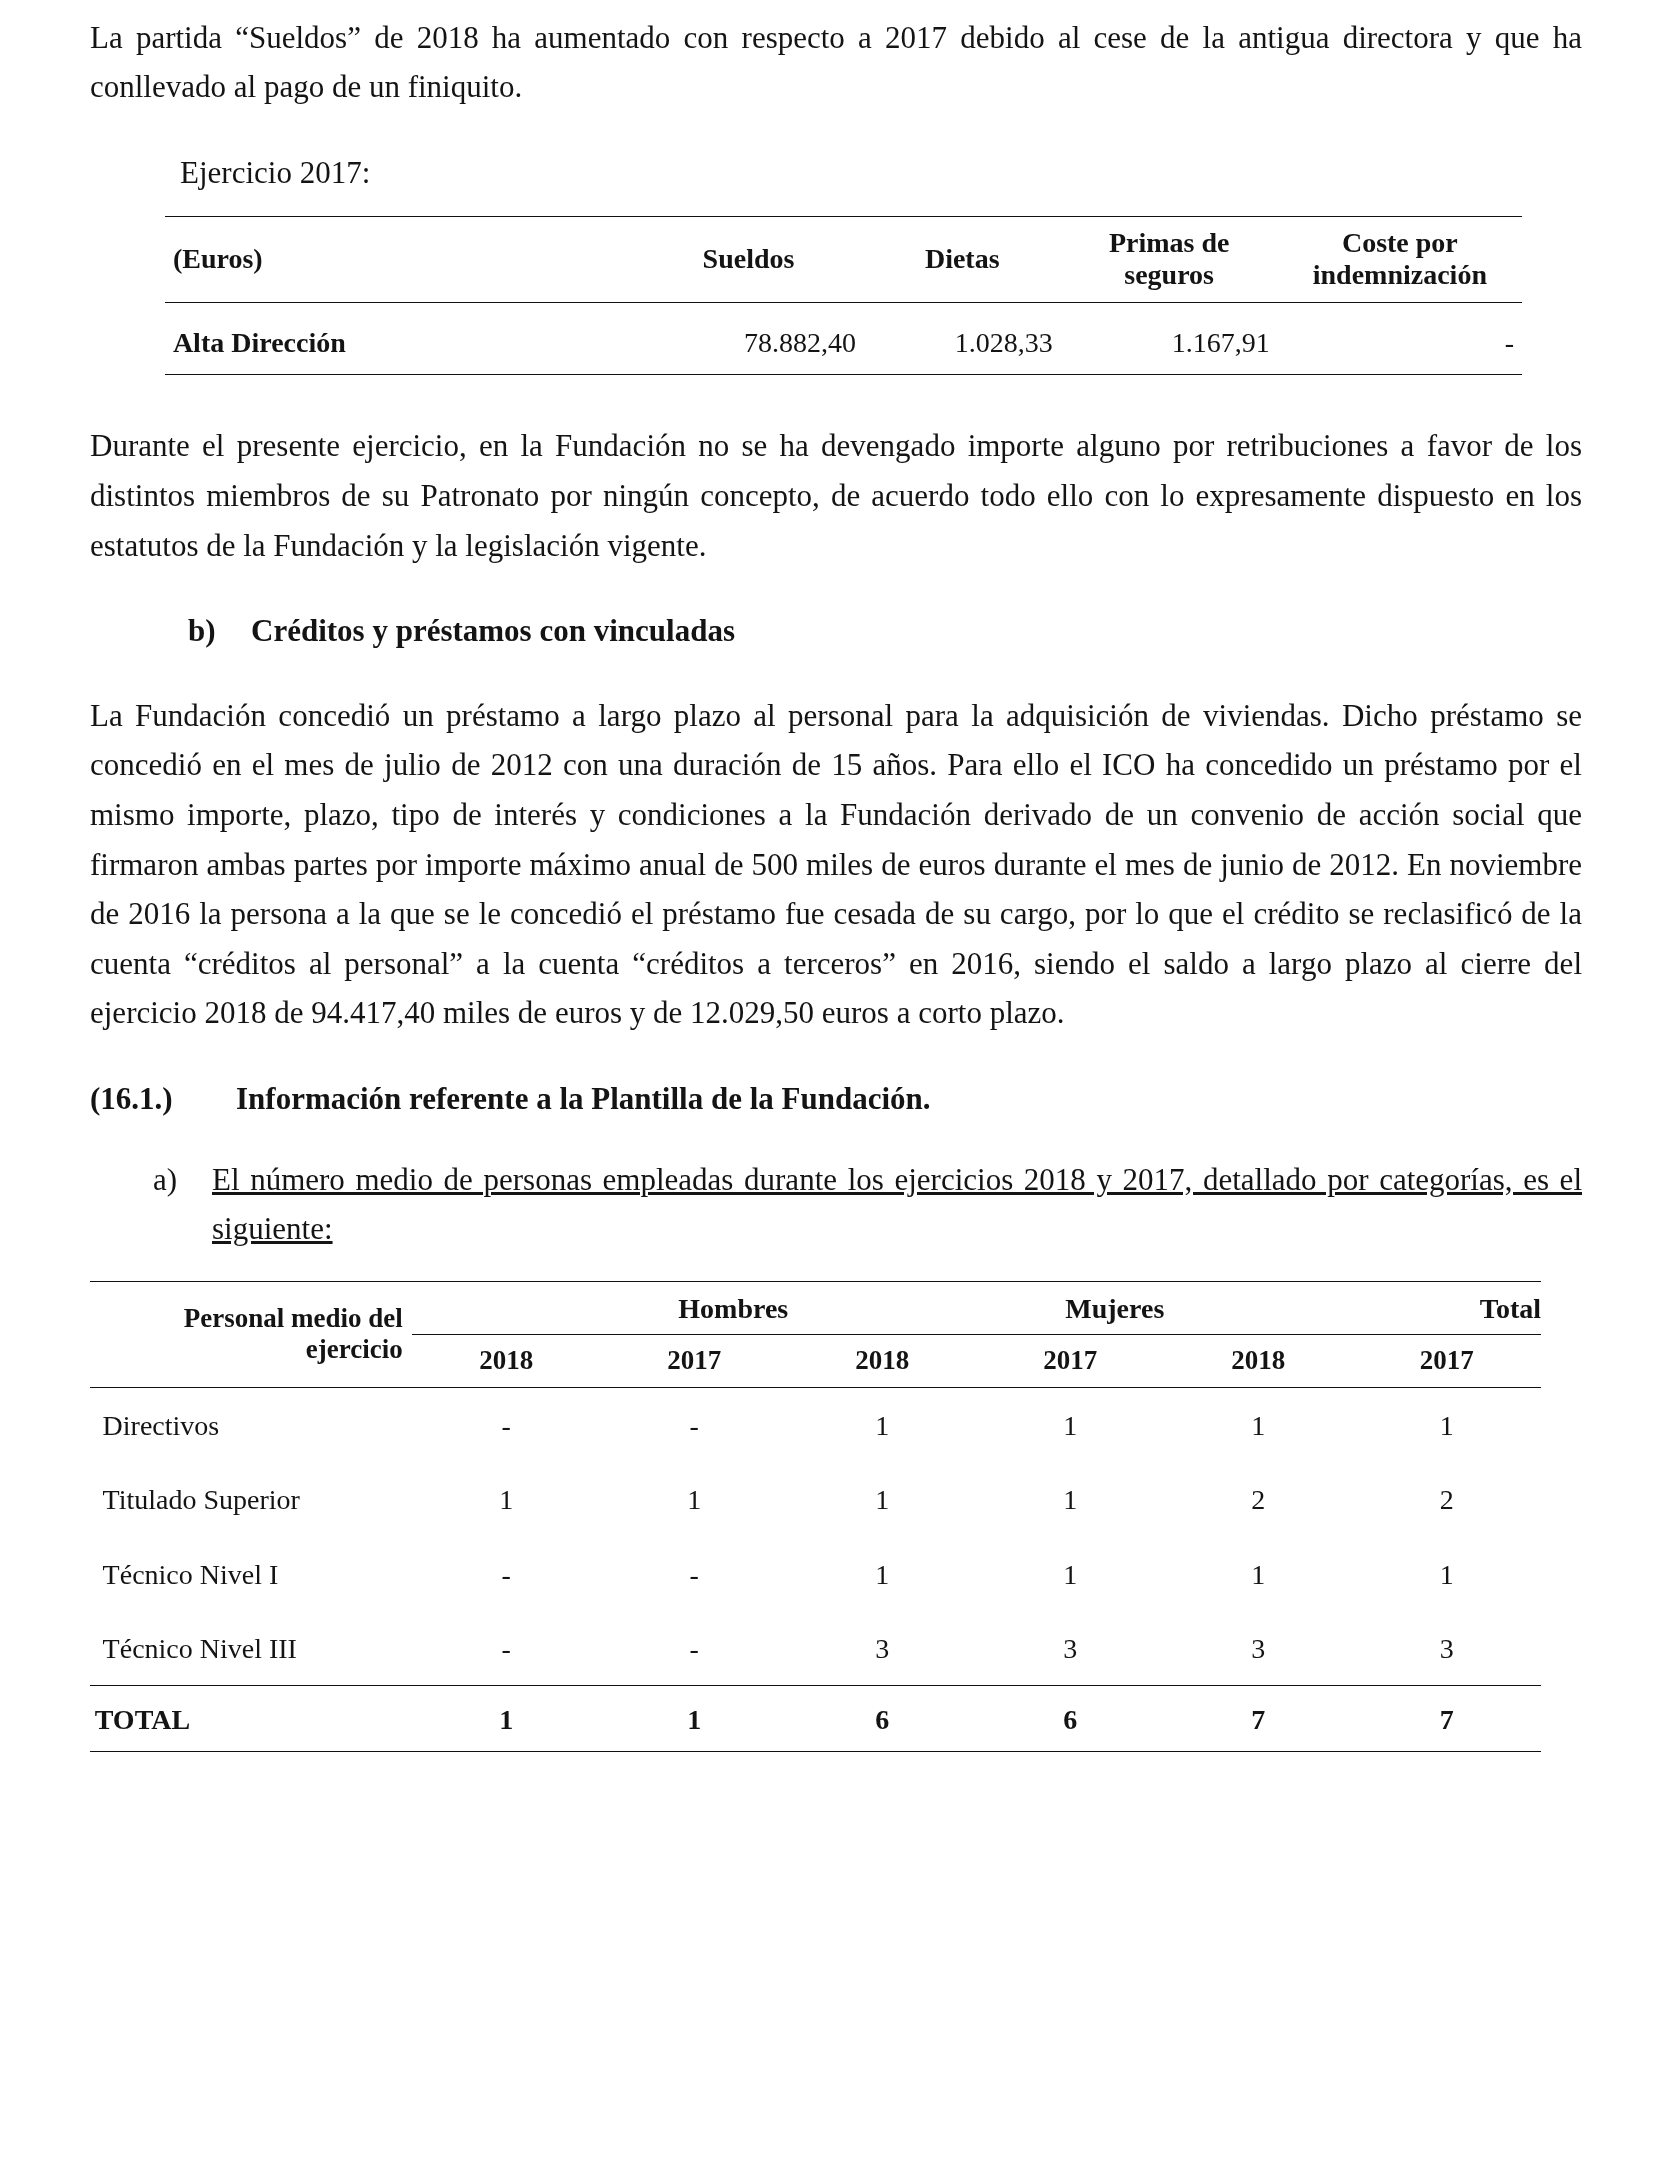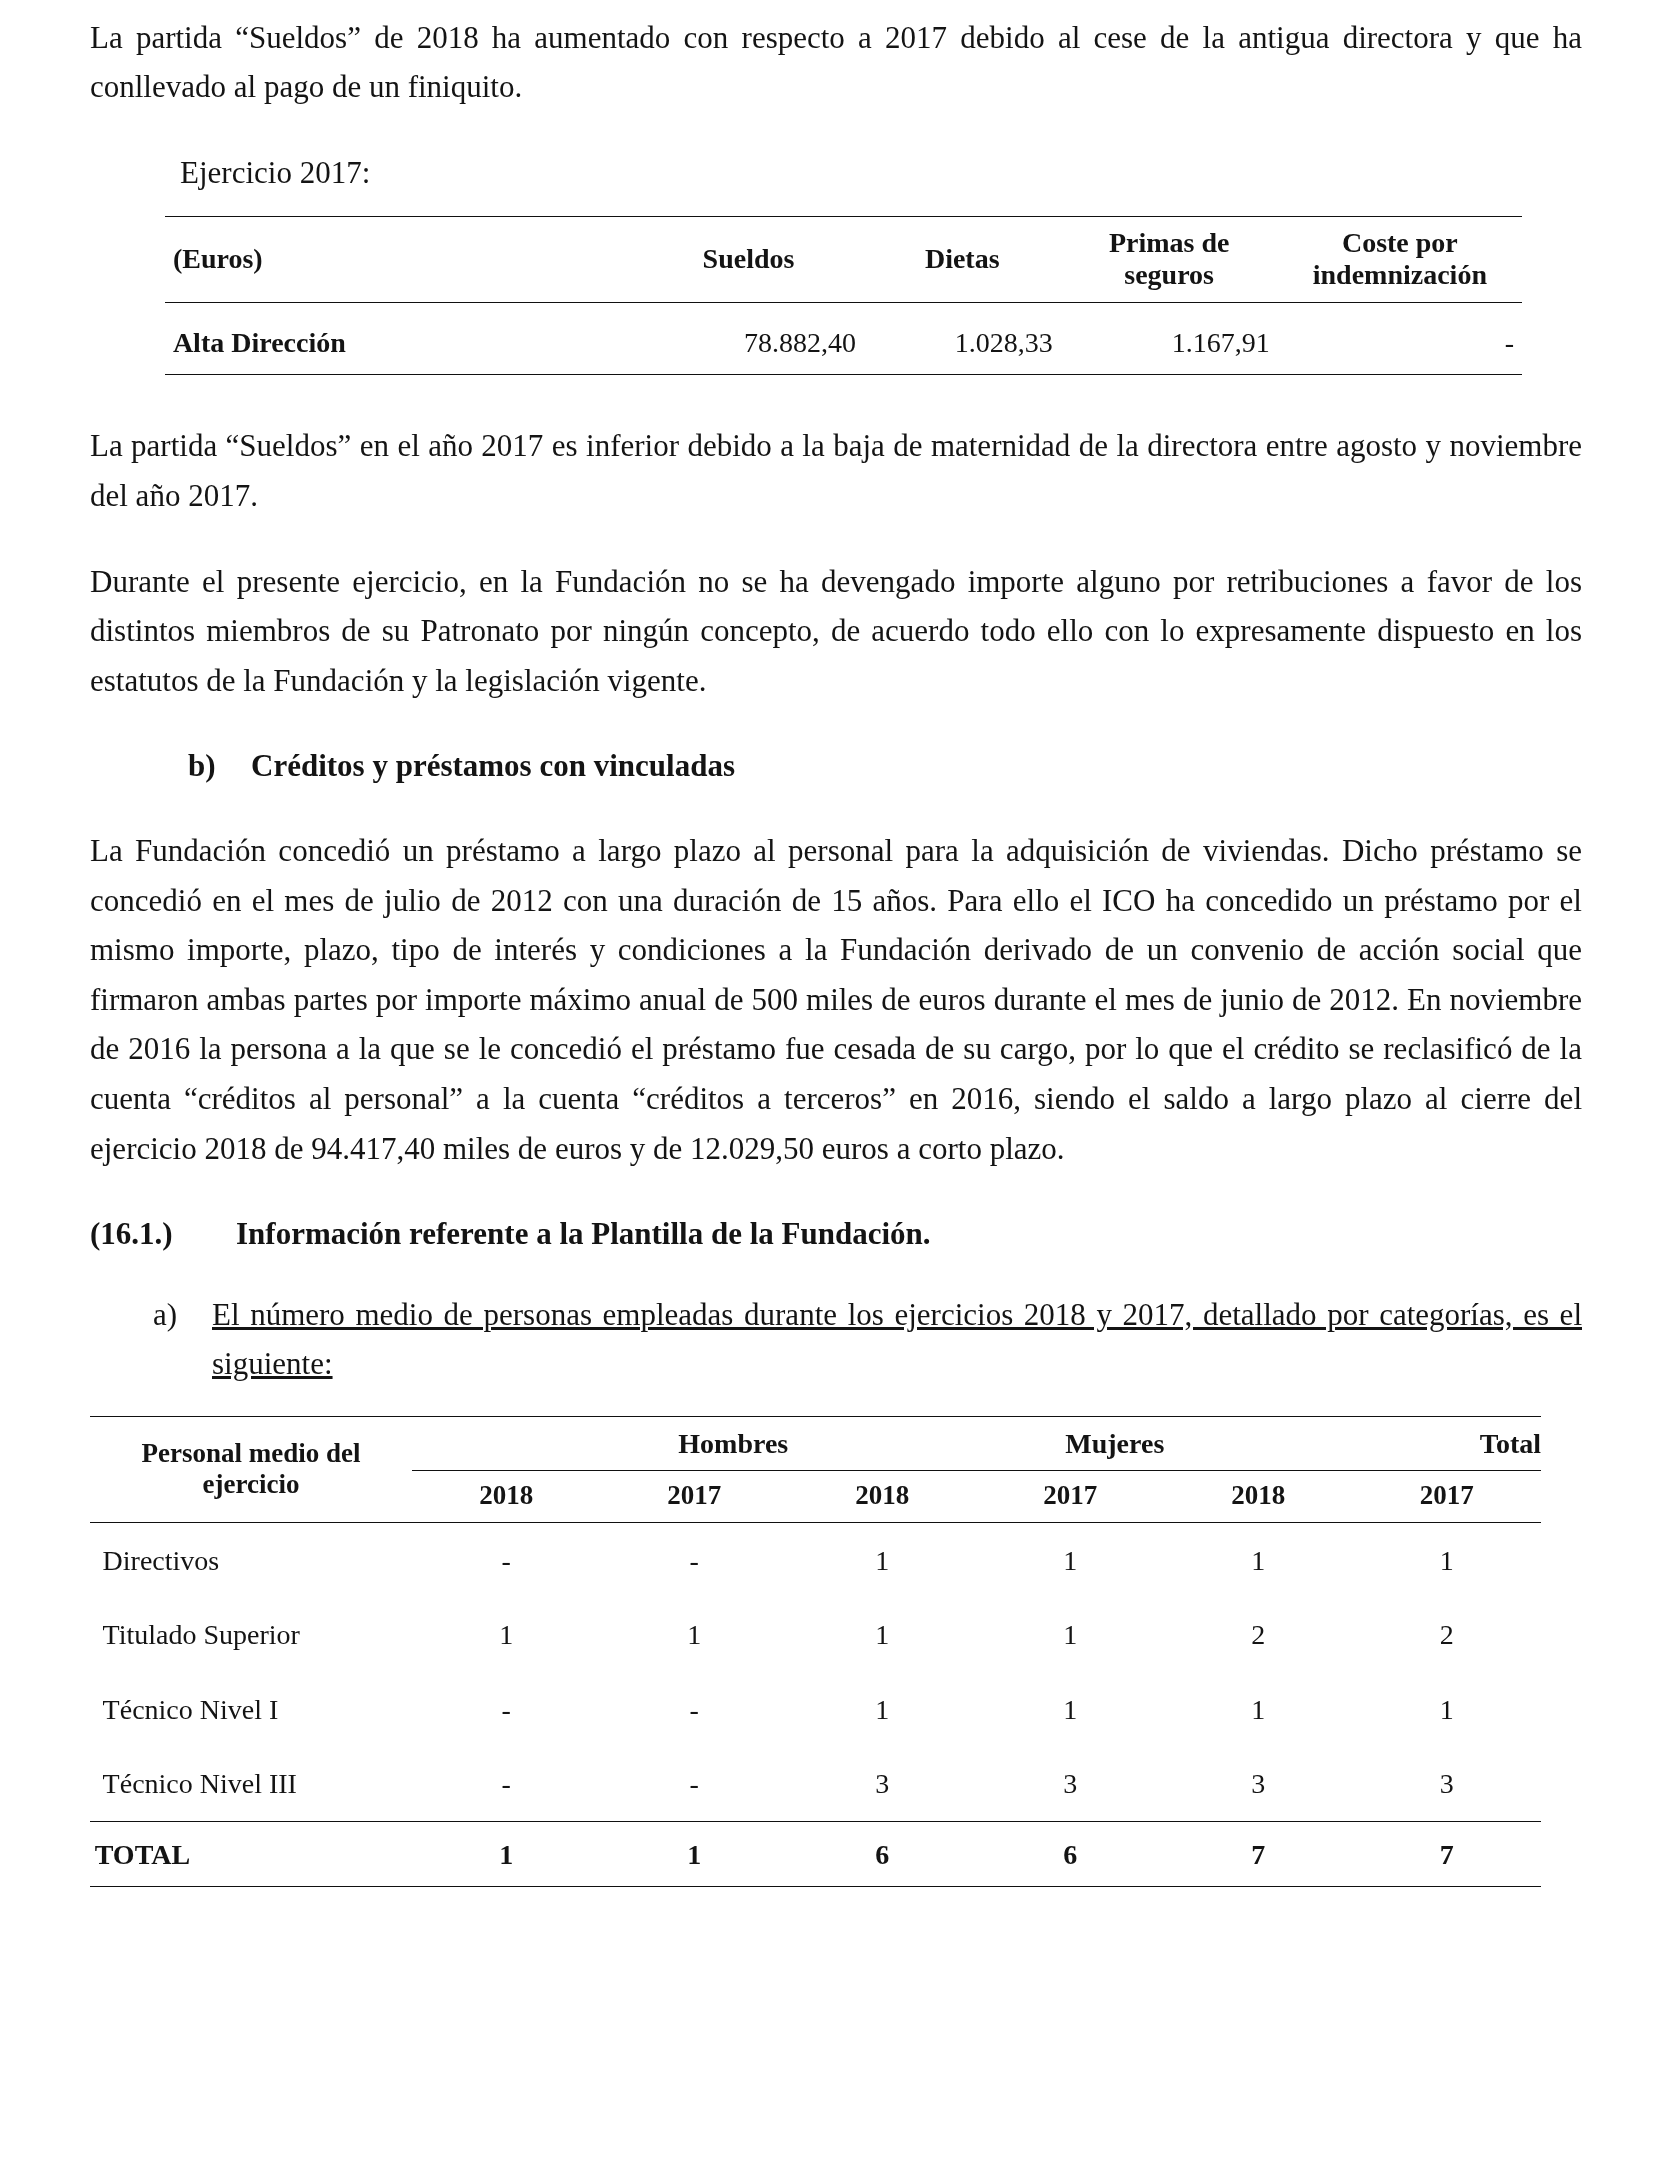--- a/index.html
+++ b/index.html
@@ -94,21 +94,21 @@
     text-align: right;
     padding: 11px 0 9.4px;
     border-bottom: 1.6px solid #111;
   }
   .staff-table .year-cell {
     text-align: center;
     padding: 9.4px 0 11px;
     border-bottom: 1.6px solid #111;
     font-size: 27px;
   }
-  .staff-table thead .rowhead { border-bottom: 1.6px solid #111; }
+  .staff-table thead .rowhead { border-bottom: 1.6px solid #111; text-align: right; }
   .staff-table td {
     padding: 22px 4.7px 20.4px;
     text-align: center;
   }
   .staff-table td.label { text-align: left; padding-left: 12.6px; }
   .staff-table tr.total-row td {
     border-top: 1.6px solid #111;
     border-bottom: 1.6px solid #111;
     font-weight: bold;
     padding: 17.3px 4.7px 15.7px;
@@ -144,21 +144,20 @@
       <tr>
         <td class="label">Alta Dirección</td>
         <td class="num">78.882,40</td>
         <td class="num">1.028,33</td>
         <td class="num">1.167,91</td>
         <td class="num">-</td>
       </tr>
     </tbody>
   </table>
 
-  <p class="para">La partida “Sueldos” en el año 2017 es inferior debido a la baja de maternidad de la directora entre agosto y noviembre del año 2017.</p>
 
   <p class="para">Durante el presente ejercicio, en la Fundación no se ha devengado importe alguno por retribuciones a favor de los distintos miembros de su Patronato por ningún concepto, de acuerdo todo ello con lo expresamente dispuesto en los estatutos de la Fundación y la legislación vigente.</p>
 
   <div class="heading heading-b">
     <span class="marker">b)</span>
     <span class="h-text">Créditos y préstamos con vinculadas</span>
   </div>
 
   <p class="para">La Fundación concedió un préstamo a largo plazo al personal para la adquisición de viviendas. Dicho préstamo se concedió en el mes de julio de 2012 con una duración de 15 años. Para ello el ICO ha concedido un préstamo por el mismo importe, plazo, tipo de interés y condiciones a la Fundación derivado de un convenio de acción social que firmaron ambas partes por importe máximo anual de 500 miles de euros durante el mes de junio de 2012. En noviembre de 2016 la persona a la que se le concedió el préstamo fue cesada de su cargo, por lo que el crédito se reclasificó de la cuenta “créditos al personal” a la cuenta “créditos a terceros” en 2016, siendo el saldo a largo plazo al cierre del ejercicio 2018 de 94.417,40 miles de  euros y de 12.029,50 euros a corto plazo.</p>
 

